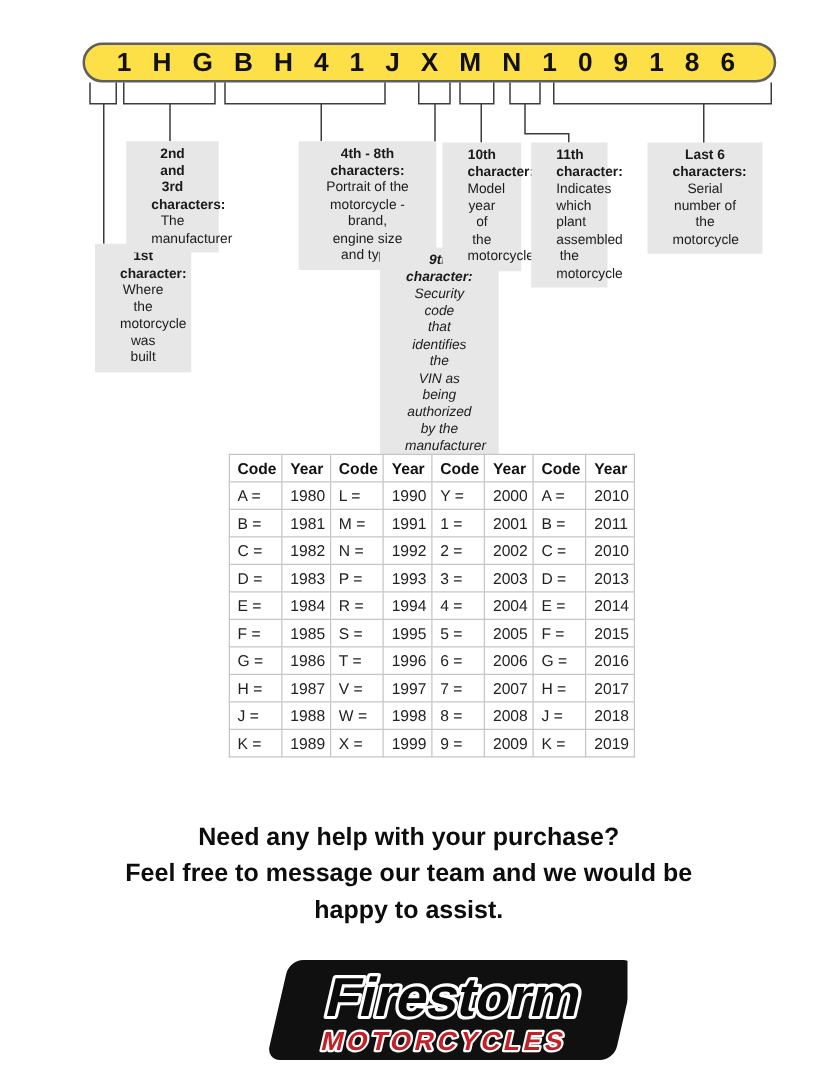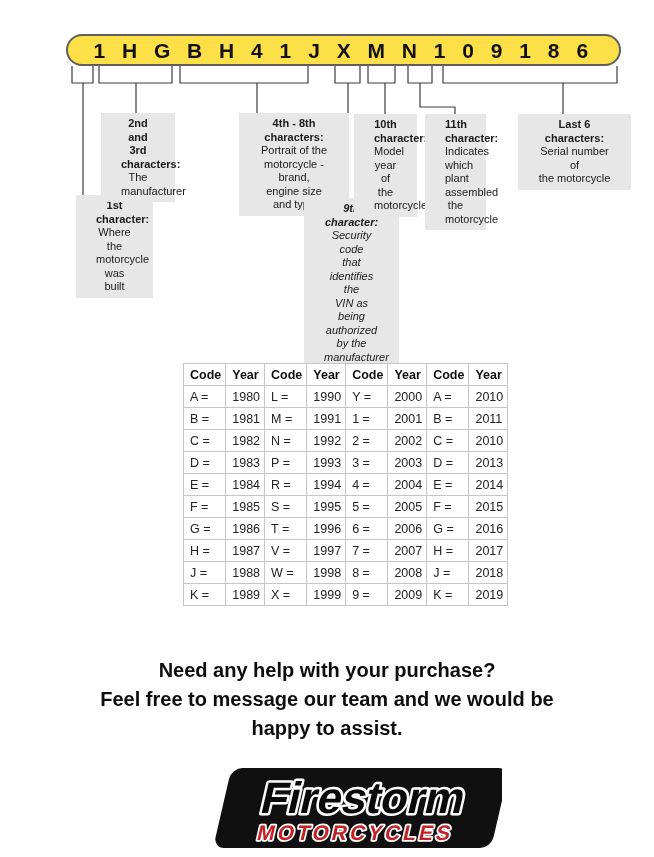--- a/index.html
+++ b/index.html
@@ -51,21 +51,21 @@
     padding: 4px 20px;
   }
   .label-box .ttl { font-weight: bold; white-space: pre-line; display: block; }
   .label-box .bdy { white-space: pre-line; display: block; }
   .box-1st    { left: 55px;  top: 195px; width: 77px; margin-left: 21px; }
   .box-2nd3rd { left: 101px; top: 113px; width: 74px; }
   .box-4th8th { left: 215px; top: 113px; width: 110px; margin-left: 24px; }
   .box-9th    { left: 304px; top: 198px; width: 95px; font-style: italic; }
   .box-10th   { left: 354px; top: 114px; width: 63px; }
   .box-11th   { left: 425px; top: 114px; width: 61px; }
-  .box-last6  { left: 518px; top: 114px; width: 113px; }
+  .box-last6  { left: 518px; top: 114px; width: 92px; }
   
   .source-note {
     position: absolute;
     left: 55px; top: 296px;
     font-size: 12px;
     color: #161616;
     white-space: pre;
   }
   
   .year-table {

